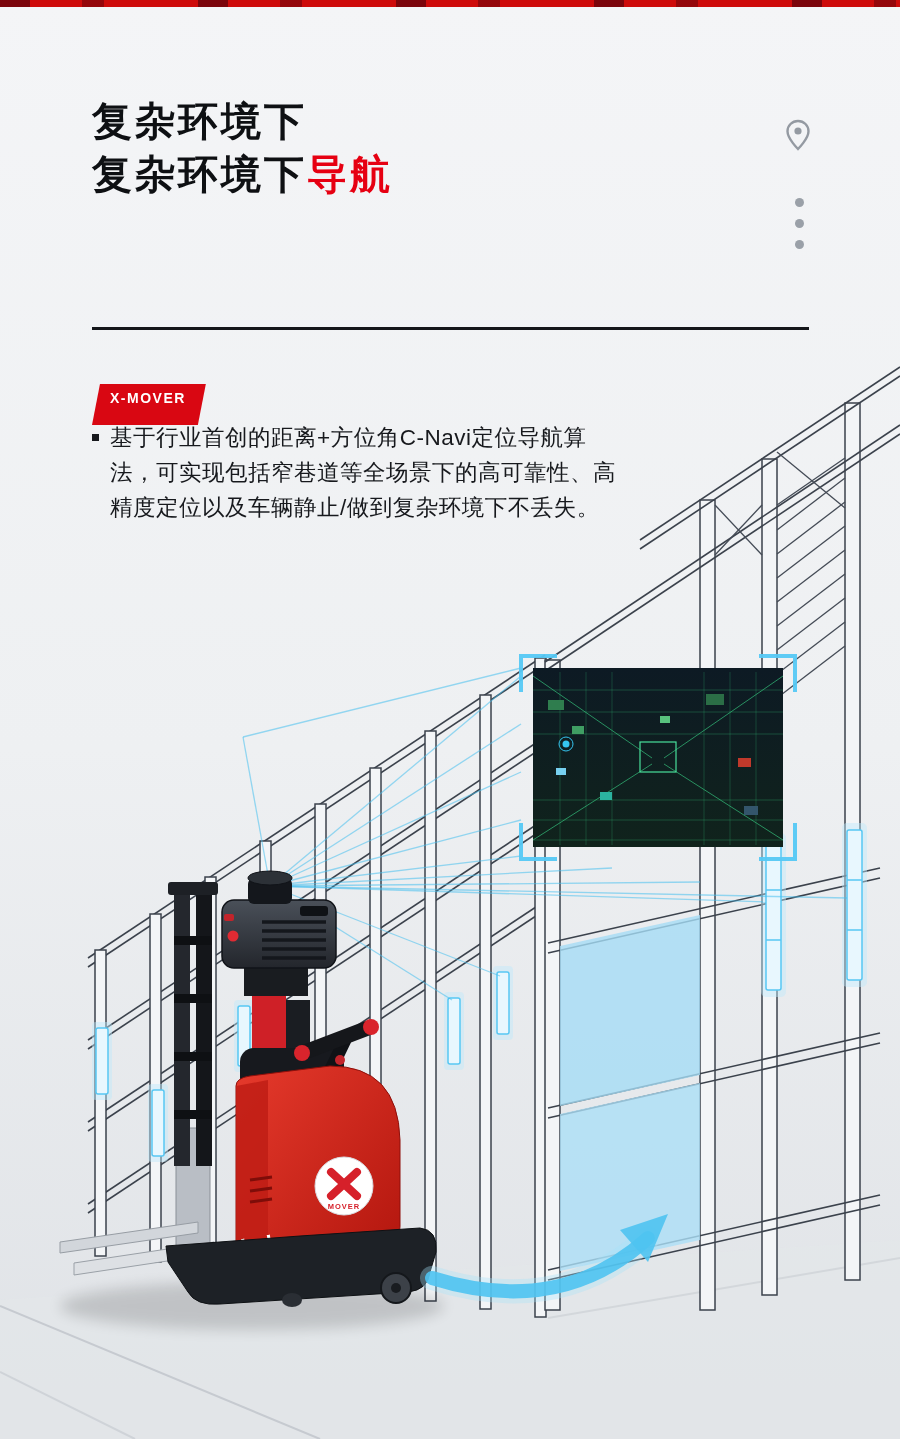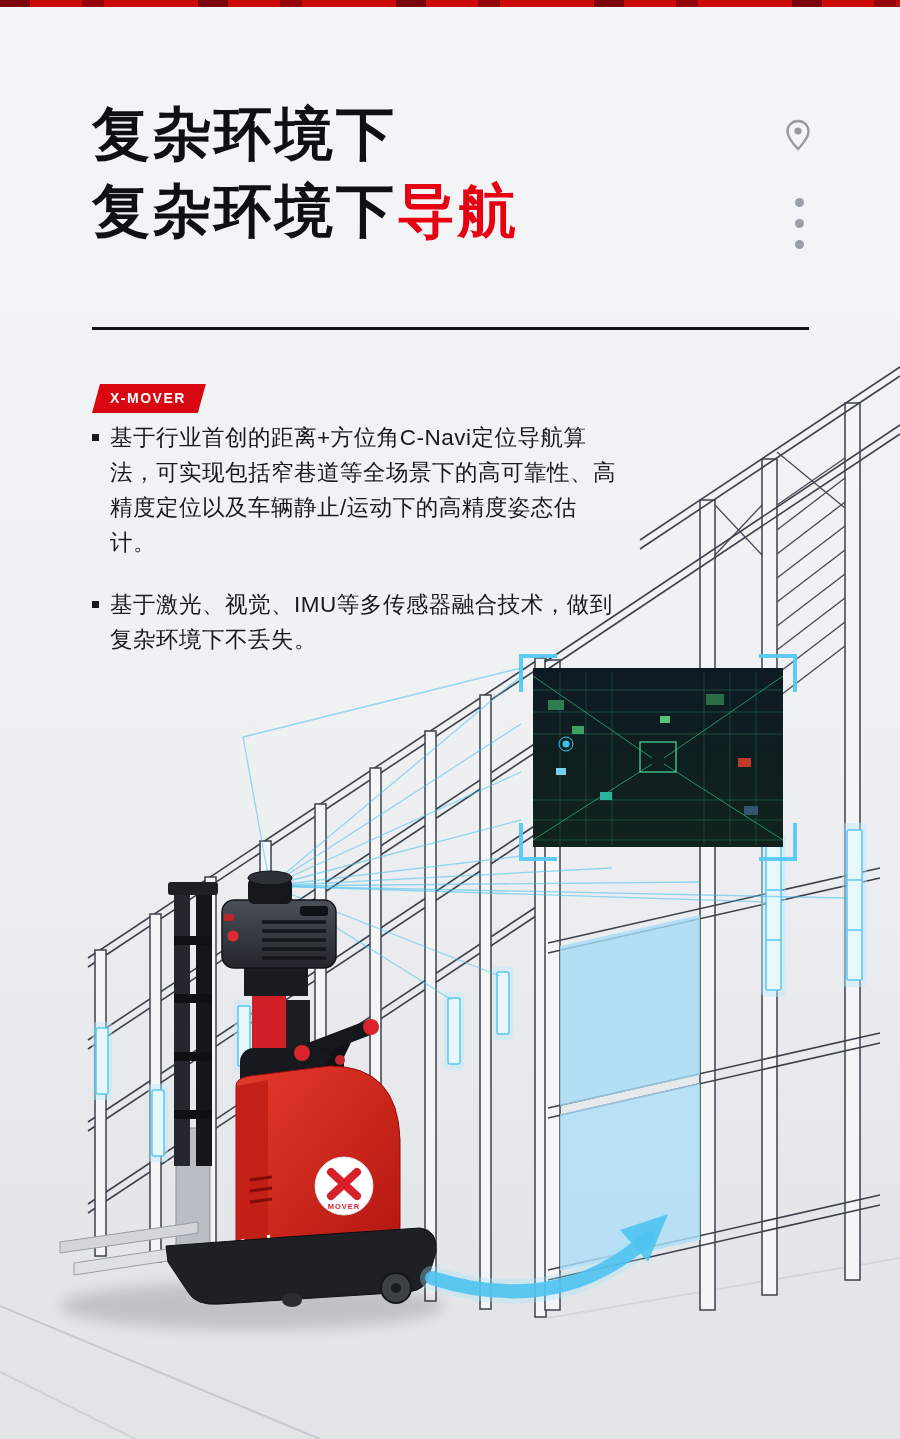--- a/index.html
+++ b/index.html
@@ -5,29 +5,29 @@
   html,body{margin:0;padding:0;}
   body{
     width:900px;height:1439px;position:relative;overflow:hidden;
     background:linear-gradient(180deg,#f4f5f7 0%,#eef0f2 52%,#dfe2e6 100%);
     font-family:"Liberation Sans","DejaVu Sans",sans-serif;
   }
   .top-strip{position:absolute;top:0;left:0;right:0;height:7px;background:#ce0b0b;z-index:6;}
   .top-strip::after{content:"";position:absolute;inset:0;
     background:repeating-linear-gradient(90deg,rgba(55,0,12,.55) 0 30px,transparent 30px 82px,rgba(55,0,12,.38) 82px 104px,transparent 104px 198px);}
   .art{position:absolute;left:0;top:0;width:900px;height:1439px;z-index:1;}
-  .title{position:absolute;left:92px;top:95px;margin:0;font-size:58px;font-weight:800;
+  .title{position:absolute;left:92px;top:95px;margin:0;font-size:40px;font-weight:800;
     letter-spacing:3px;line-height:1.33;color:#0e1013;z-index:3;}
   .title .red{color:#e60012;margin-top:48px;}
   .pin{position:absolute;left:782px;top:118px;z-index:3;}
   .dots{position:absolute;left:795px;top:198px;display:flex;flex-direction:column;gap:12px;z-index:3;}
   .dot{width:9px;height:9px;border-radius:50%;background:#9aa0a8;}
   .divider{position:absolute;left:92px;top:327px;width:717px;height:3px;background:#14161a;z-index:3;}
   .badge{position:absolute;left:92px;top:384px;z-index:3;background:#d90712;color:#ffffff;
-    font-weight:700;font-size:14px;letter-spacing:1.5px;padding:6px 20px 7px 18px;
+    font-weight:700;font-size:14px;letter-spacing:1.5px;padding:6px 20px 19px 18px;
     clip-path:polygon(7% 0,100% 0,93% 100%,0 100%);}
   .bullets{position:absolute;left:92px;top:420px;width:524px;z-index:3;}
   .bullet{display:flex;margin-bottom:27px;}
   .bullet .sq{flex:0 0 auto;width:7px;height:7px;background:#17191d;margin:14px 11px 0 0;}
   .bullet p{margin:0;font-size:22.5px;line-height:35px;color:#17191d;letter-spacing:.5px;}
   
   .wf{stroke:#3b424c;stroke-width:1.6;fill:none;}
   .wf2{stroke:#444b56;stroke-width:1.3;fill:none;}
   .post{fill:#f3f5f7;stroke:#3b424c;stroke-width:1.5;}
   .ray{stroke:#45c0ef;stroke-width:1.3;opacity:.55;fill:none;}
@@ -302,19 +302,15 @@
   <span class="dot"></span>
 </div>
 
 <div class="divider"></div>
 
 <div class="badge">X-MOVER</div>
 
 <div class="bullets">
   <div class="bullet">
     <span class="sq"></span>
-    <p>基于行业首创的距离+方位角C-Navi定位导航算法，可实现包括窄巷道等全场景下的高可靠性、高精度定位以及车辆静止/运动下的高精度姿态估计。</p>
-  </div>
-  <div class="bullet">
-    <span class="sq"></span>
-    <p>基于激光、视觉、IMU等多传感器融合技术，做到复杂环境下不丢失。</p>
+    <p>基于行业首创的距离+方位角C-Navi定位导航算法，可实现包括窄巷道等全场景下的高可靠性、高精度定位以及车辆静止/做到复杂环境下不丢失。</p>
   </div>
 </div>
 
 </body></html>

